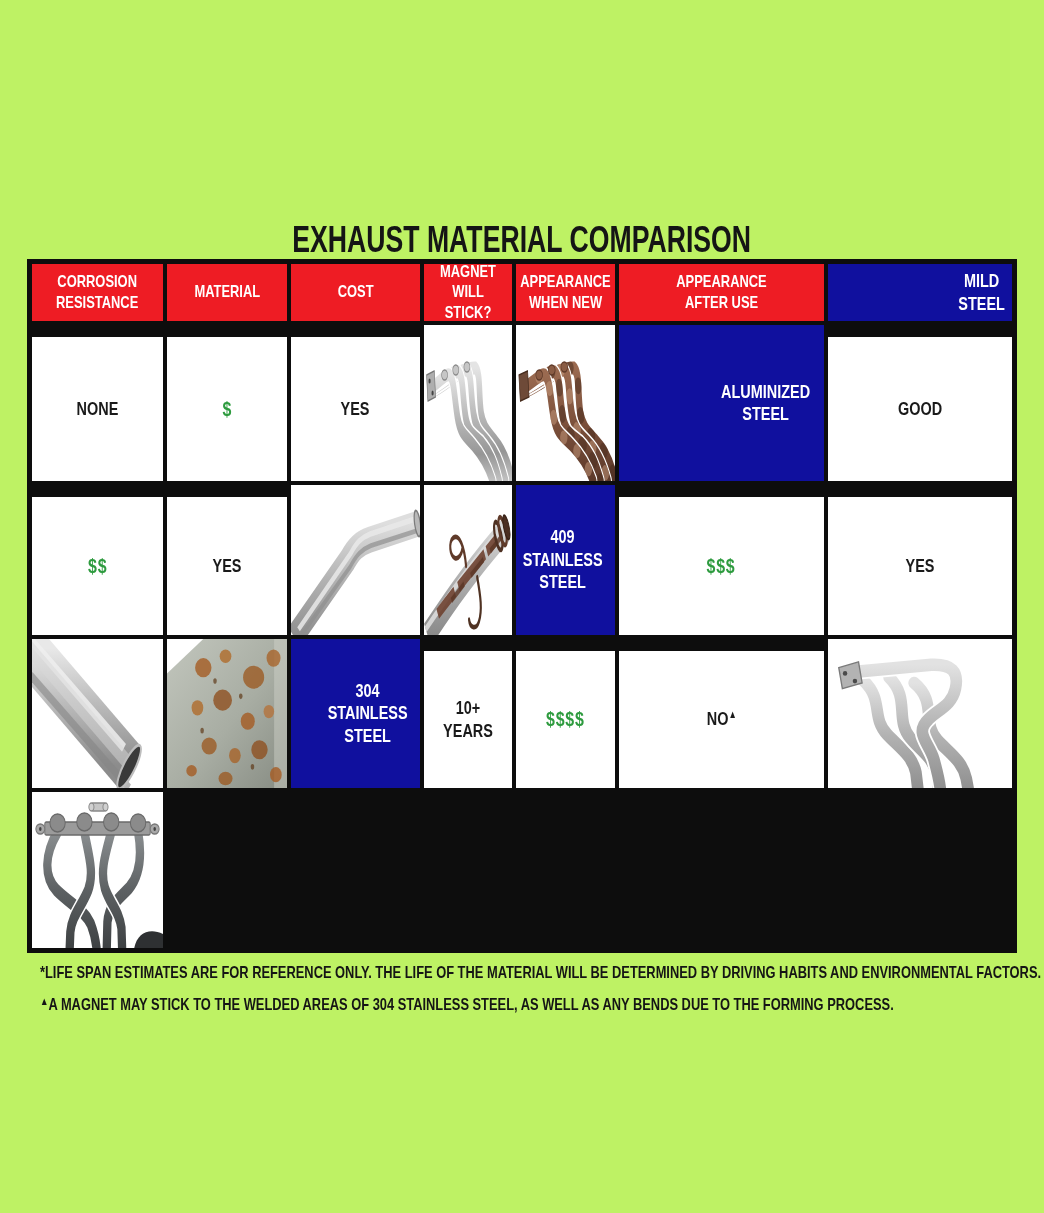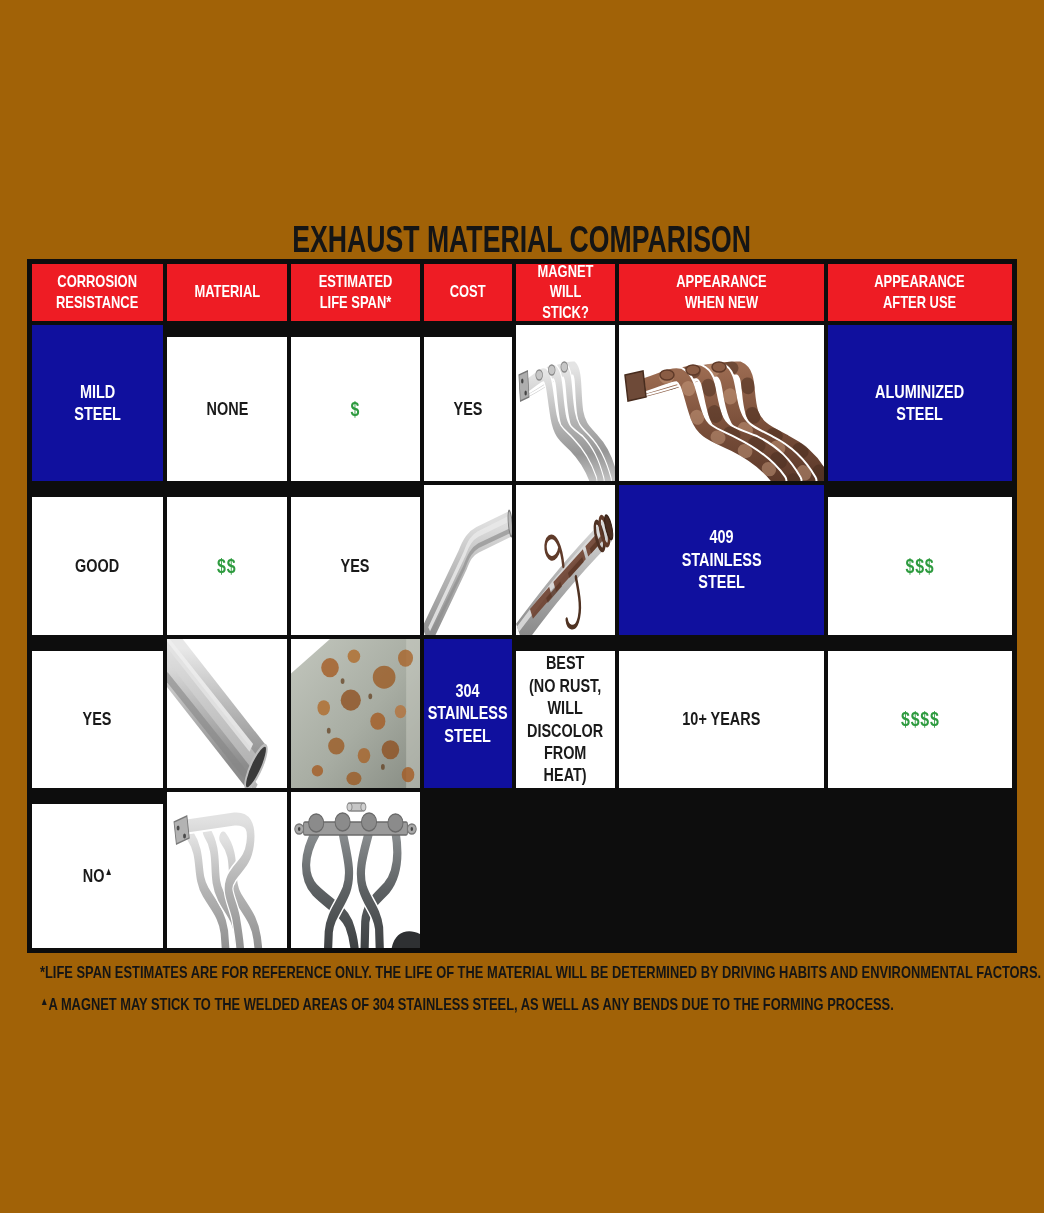--- a/index.html
+++ b/index.html
@@ -1,30 +1,30 @@
 <!DOCTYPE html>
 <html><head>
 <meta charset="utf-8">
 <style>
   html,body{margin:0;padding:0;background:#ffffff;}
-  .page{position:relative;width:1044px;height:1213px;background:#a16207;overflow:hidden;
+  .page{position:relative;width:1044px;height:1213px;background:#bef264;overflow:hidden;
         font-family:"Liberation Sans",sans-serif;}
   .title{position:absolute;left:0;top:218px;width:1044px;text-align:center;margin:0;
          font-size:37px;font-weight:700;color:#151515;letter-spacing:0px;}
   .title .ct{transform:scaleX(0.72);}
   .ct{display:inline-block;transform:scaleX(0.76);transform-origin:center center;
       white-space:pre-line;text-align:center;line-height:1.18;}
   .ctable{position:absolute;left:27px;top:259px;width:990px;height:694px;box-sizing:border-box;
           border:5px solid #0d0d0d;background:#0d0d0d;display:grid;gap:4px;
           grid-template-columns:131px 120px 129px 88px 99px 205px 1fr;
           grid-template-rows:57px 156px 150px 149px 1fr;}
   .cell{background:#ffffff;display:flex;align-items:center;justify-content:center;
         font-weight:700;color:#1a1a1a;overflow:hidden;}
   .hcell{background:#EE1C24;color:#ffffff;font-size:17px;}
-  .mcell{background:#10109E;color:#ffffff;font-size:19px;}
+  .mcell{background:#10109E;color:#ffffff;font-size:19px;justify-content:flex-end;}
   .tcell{font-size:19px;margin-top:12px;}
   .cost{color:#2E9B3F;font-size:21px;letter-spacing:1px;}
   .imgcell{padding:0;}
   .imgcell svg{display:block;width:100%;height:100%;}
   .sup{font-size:11px;vertical-align:7px;transform:none;}
   .footnotes{position:absolute;left:40px;top:960px;width:980px;color:#151515;}
   .fn{margin:0 12px 6px 0;font-size:16.5px;font-weight:700;line-height:1.55;white-space:nowrap;}
   .fn .ct{transform:scaleX(0.78);transform-origin:left center;white-space:nowrap;}
   .fn-marker{display:inline;}
   .fn2-marker{font-size:11px;vertical-align:5px;}
@@ -37,24 +37,20 @@
   <h1 class="title"><span class="ct">EXHAUST MATERIAL COMPARISON</span></h1>
 
   <div class="ctable">
 
     <div class="cell hcell">
         <span class="ct">CORROSION
 RESISTANCE</span>
       </div>
     <div class="cell hcell">
         <span class="ct">MATERIAL</span>
-      </div>
-    <div class="cell hcell">
-        <span class="ct">ESTIMATED
-LIFE SPAN*</span>
       </div>
     <div class="cell hcell">
         <span class="ct">COST</span>
       </div>
     <div class="cell hcell">
         <span class="ct">MAGNET
 WILL STICK?</span>
       </div>
     <div class="cell hcell">
         <span class="ct">APPEARANCE
@@ -246,26 +242,20 @@
         <circle cx="146" cy="134" r="3" fill="#5f3a1a" opacity="0.7"></circle>
       </svg>
     </div>
 
     <div class="cell mcell">
         <span class="ct">304
 STAINLESS
 STEEL</span>
       </div>
     <div class="cell tcell">
-        <span class="ct">BEST
-(NO RUST,
-WILL DISCOLOR
-FROM HEAT)</span>
-      </div>
-    <div class="cell tcell">
         <span class="ct">10+ YEARS</span>
       </div>
     <div class="cell tcell cost">
         <span class="ct">$$$$</span>
       </div>
     <div class="cell tcell">
         <span class="ct"><span>NO</span><span class="sup">▲</span></span>
       </div>
     <div class="cell imgcell">
       <svg viewBox="0 0 205 156" preserveAspectRatio="none">

